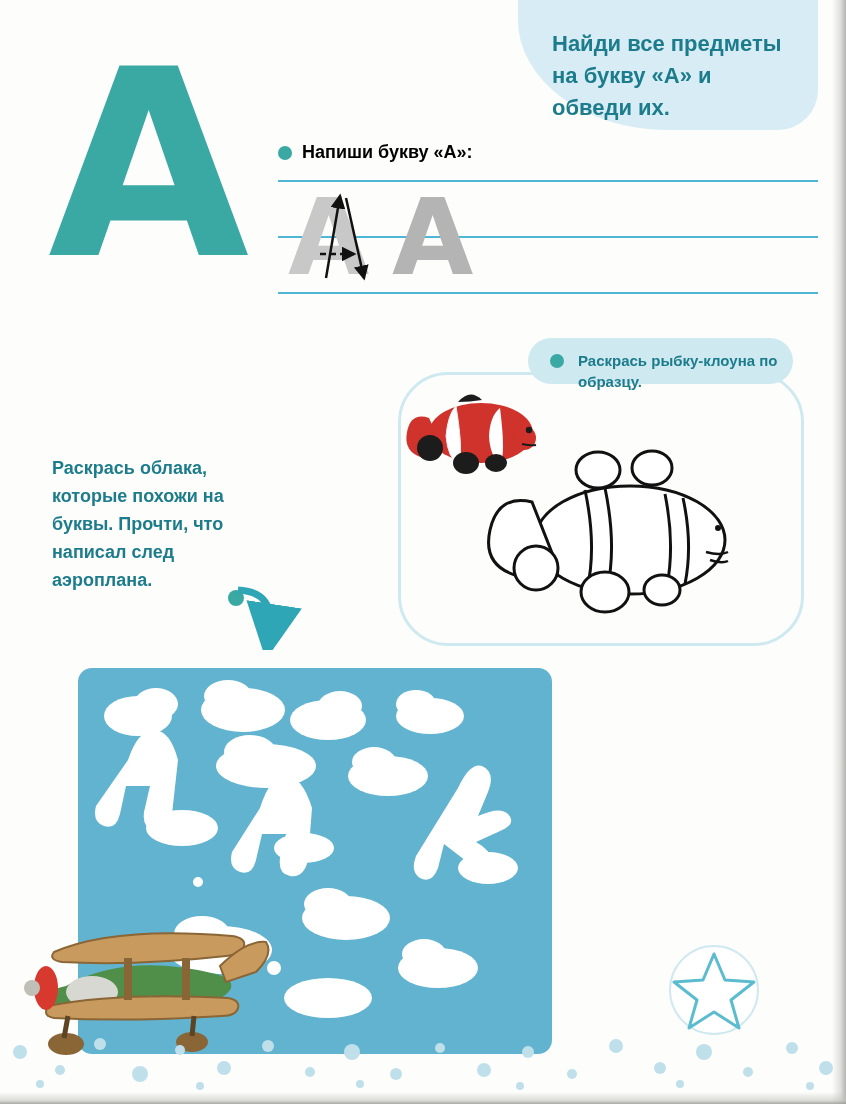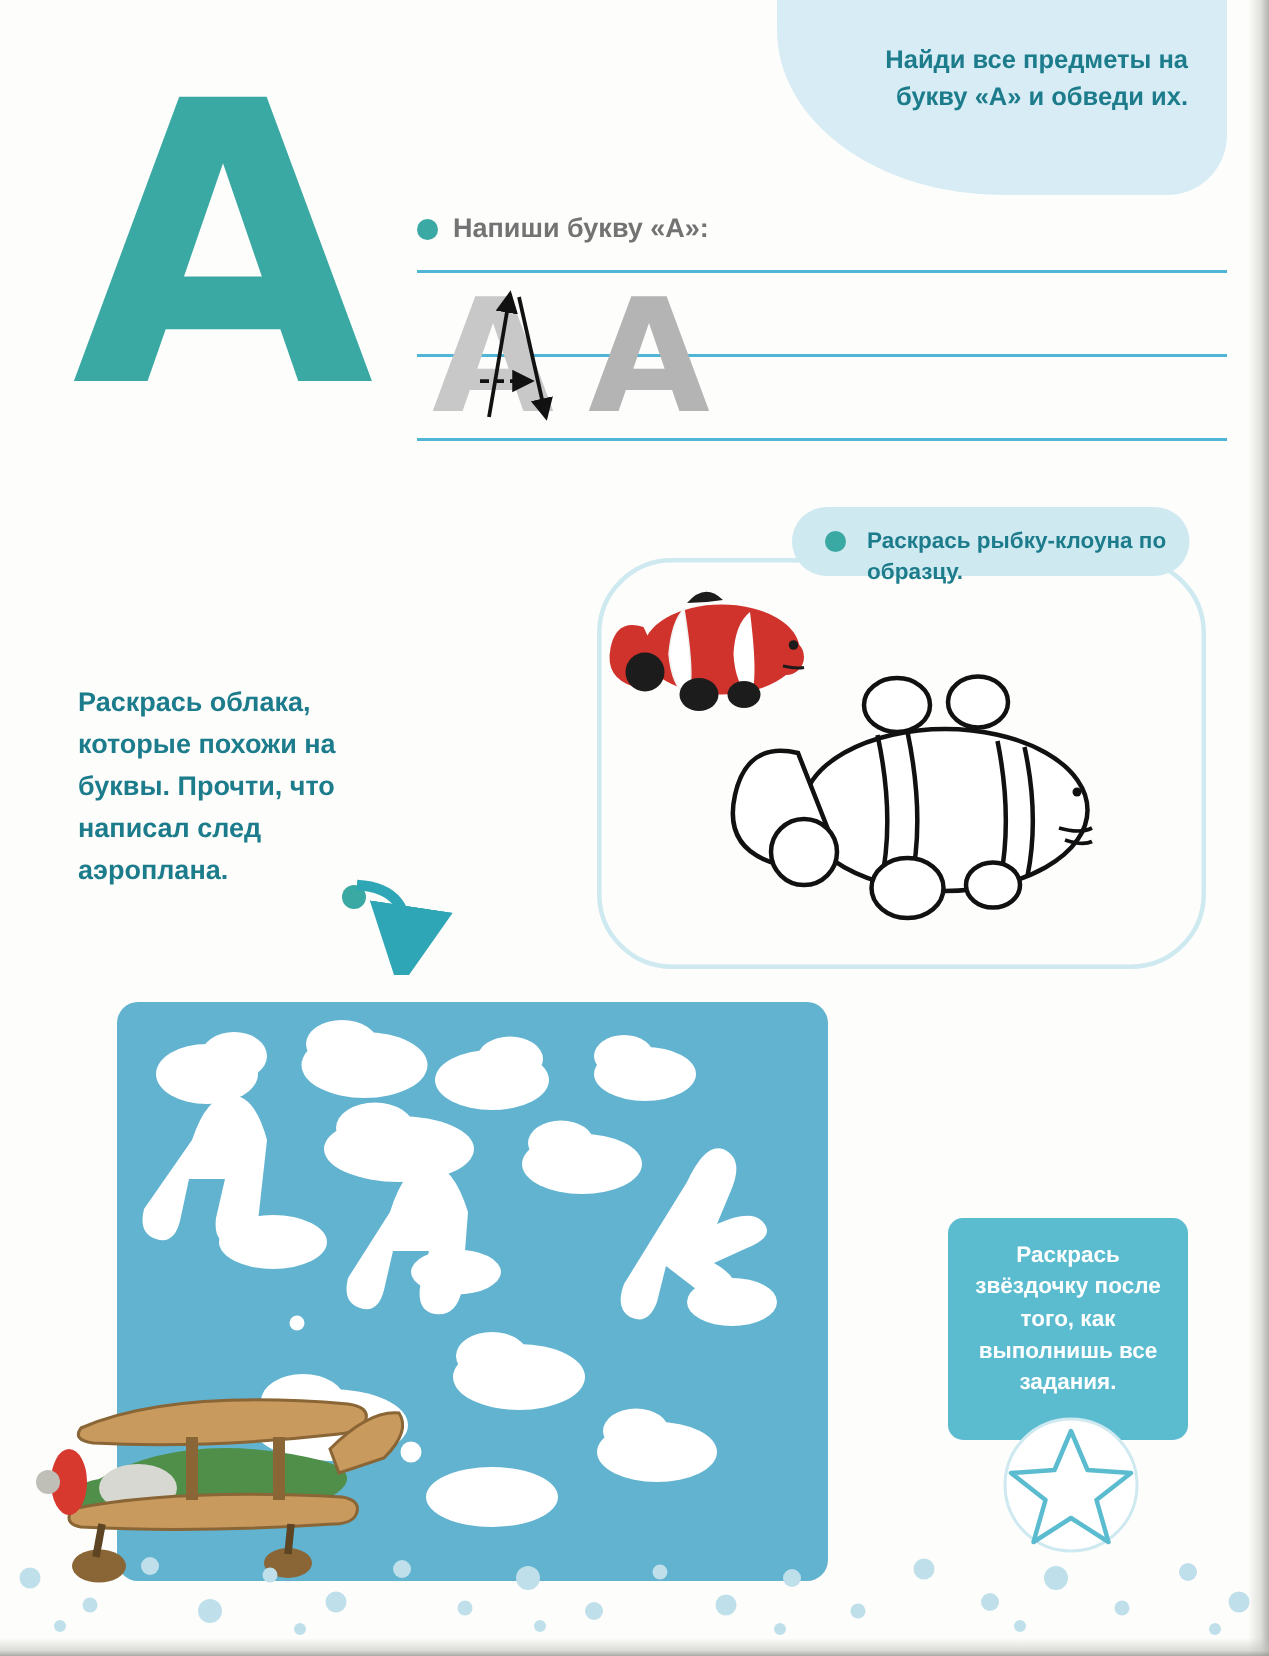--- a/index.html
+++ b/index.html
@@ -41,24 +41,23 @@
     height: 160px;
     background: #d7ecf4;
     border-bottom-left-radius: 150px 110px;
     border-bottom-right-radius: 40px 40px;
   }
   .top-callout .tc-text {
     position: absolute;
     top: 58px;
     right: 26px;
     width: 240px;
-    text-align: right;
     color: #1c7c8c;
     font-weight: bold;
-    font-size: 17px;
+    font-size: 22px;
     line-height: 1.45;
   }
 
   
   .big-letter {
     position: absolute;
     left: 48px;
     top: 50px;
     font-family: "DejaVu Sans", sans-serif;
     font-size: 260px;
@@ -78,21 +77,21 @@
   .bullet {
     display: inline-block;
     width: 14px; height: 14px;
     border-radius: 50%;
     background: #3aa9a3;
     vertical-align: middle;
     margin-right: 10px;
   }
   .task-write .label {
     display: inline-block;
-    color: #737373;
+    color: #000000;
     font-weight: bold;
     font-size: 18px;
     vertical-align: middle;
     text-align: right;
   }
   .ruled {
     position: absolute;
     left: 278px;
     top: 180px;
     width: 540px;
@@ -382,23 +381,20 @@
     <rect x="118" y="92" width="8" height="42" fill="#8a6535"></rect>
     <rect x="176" y="92" width="8" height="42" fill="#8a6535"></rect>
     <ellipse cx="40" cy="122" rx="12" ry="22" fill="#d7392f"></ellipse>
     <circle cx="26" cy="122" r="8" fill="#bfbfb8"></circle>
     <ellipse cx="60" cy="178" rx="18" ry="11" fill="#8a6535"></ellipse>
     <ellipse cx="186" cy="176" rx="16" ry="10" fill="#8a6535"></ellipse>
     <path d="M62,150 l-4,22" stroke="#5d4423" stroke-width="5"></path>
     <path d="M188,150 l-2,20" stroke="#5d4423" stroke-width="5"></path>
   </svg>
 
-  <div class="star-callout">
-    <div class="sc-text">Раскрась звёздочку после того, как выполнишь все задания.</div>
-  </div>
   <svg class="star-outline" viewBox="0 0 92 92">
     <circle cx="46" cy="46" r="44" fill="#ffffff" stroke="#cfe9f1" stroke-width="2"></circle>
     <path d="M46,10 L57,36 L86,38 L63,56 L71,84 L46,68 L21,84 L29,56 L6,38 L35,36 Z" fill="#ffffff" stroke="#5bbcd0" stroke-width="3" stroke-linejoin="round"></path>
   </svg>
 
   <svg class="dot-band" viewBox="0 0 846 70">
     <g fill="#bfe0ea">
       <circle cx="20" cy="30" r="7"></circle>
         <circle cx="60" cy="48" r="5"></circle>
       <circle cx="100" cy="22" r="6"></circle>

